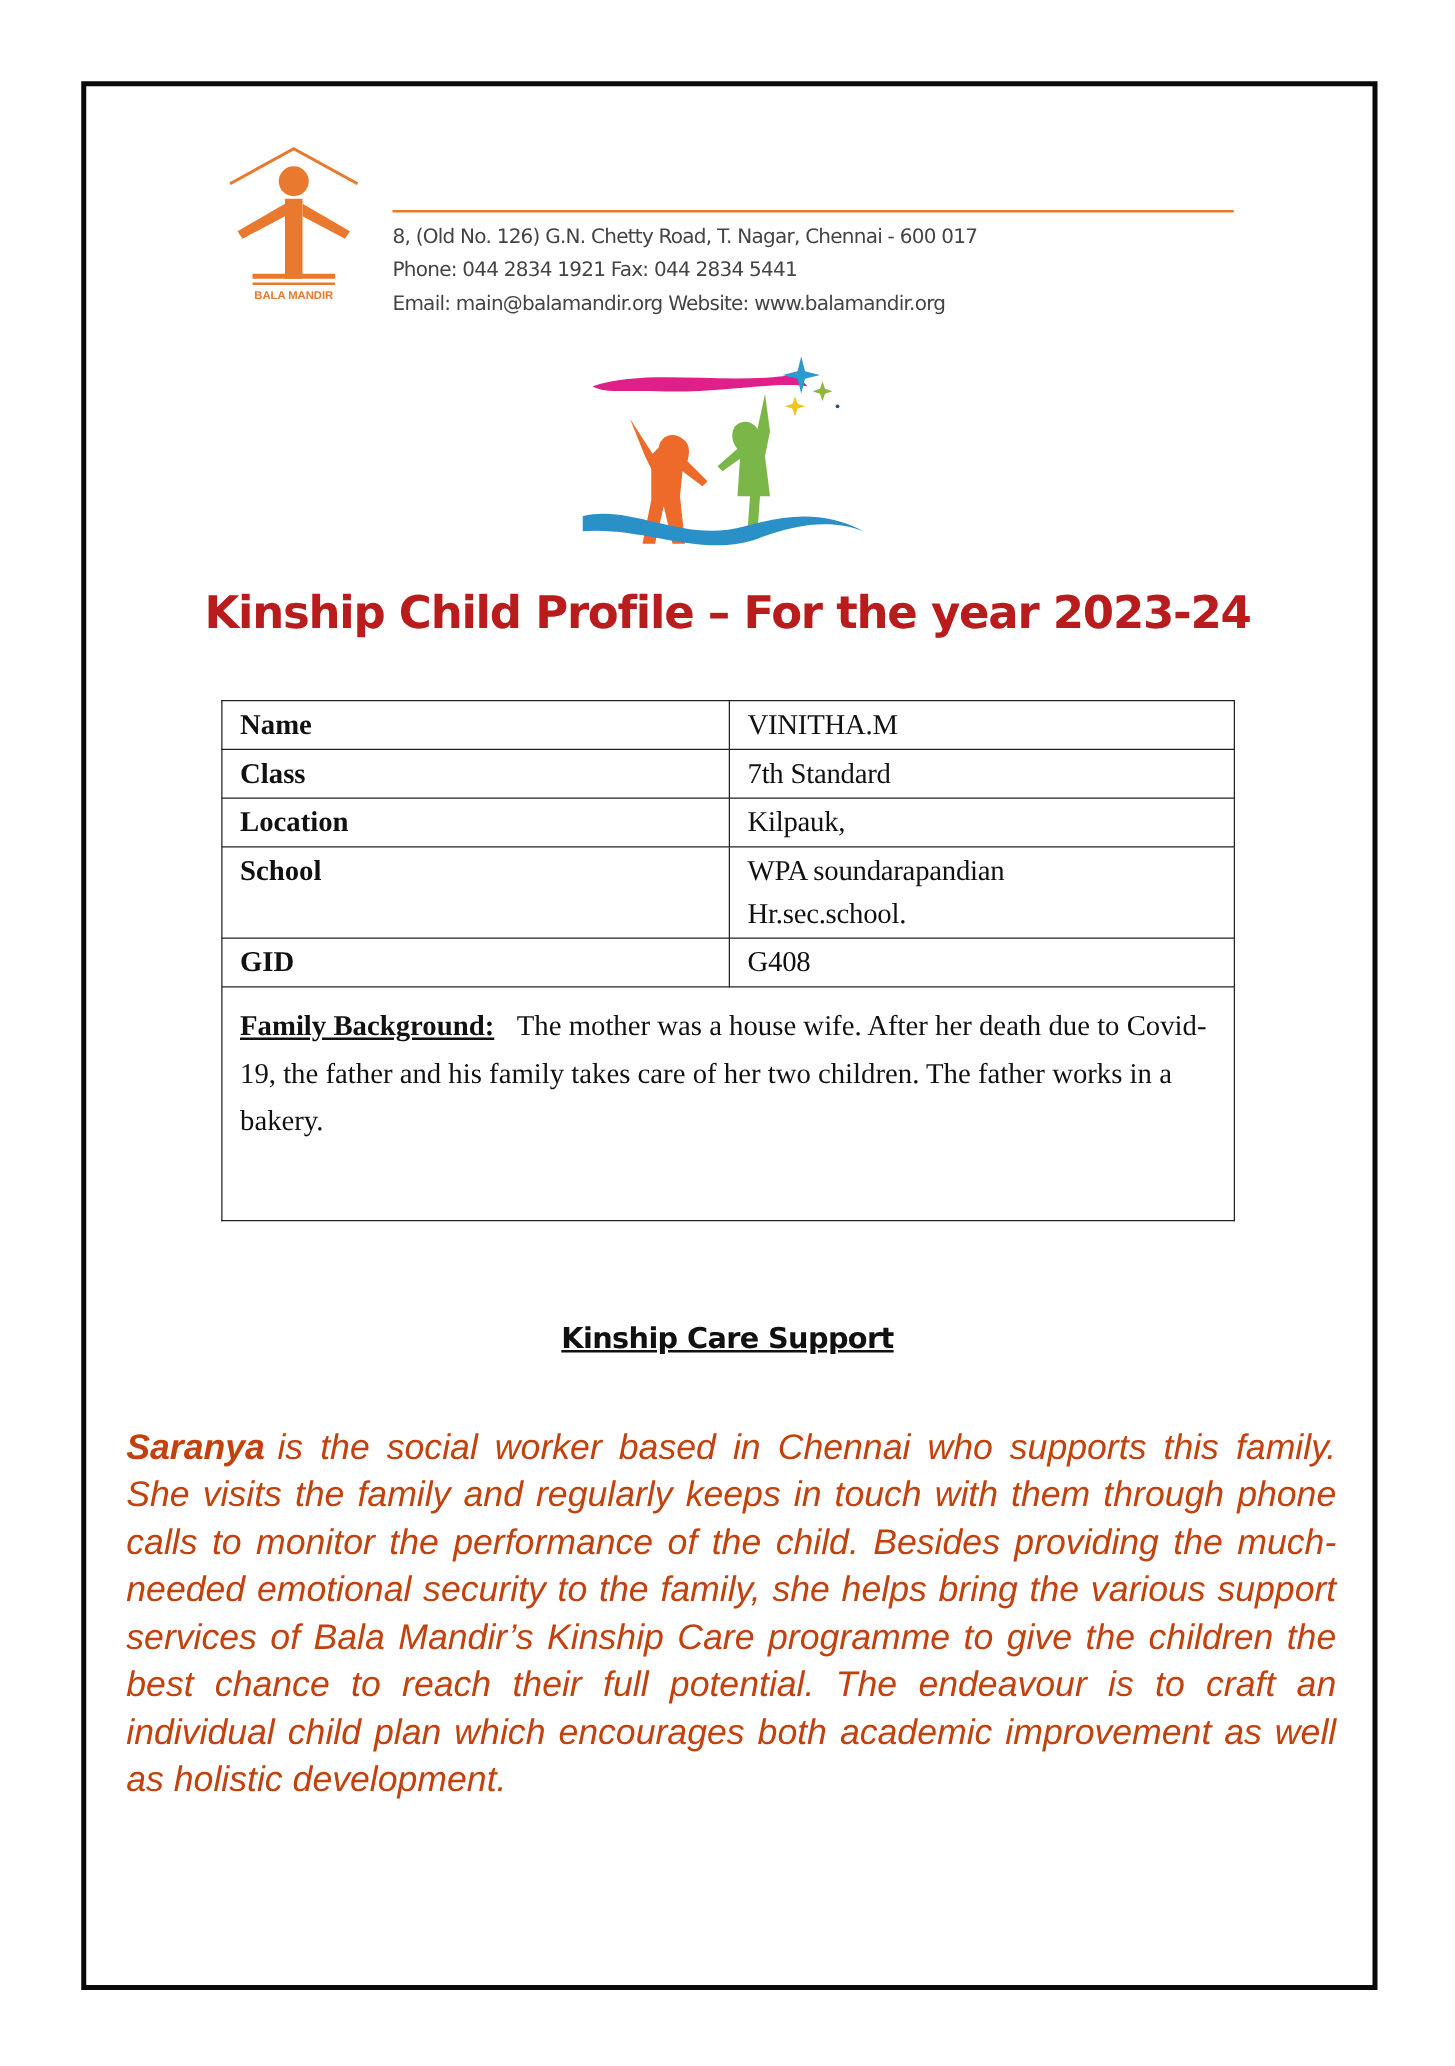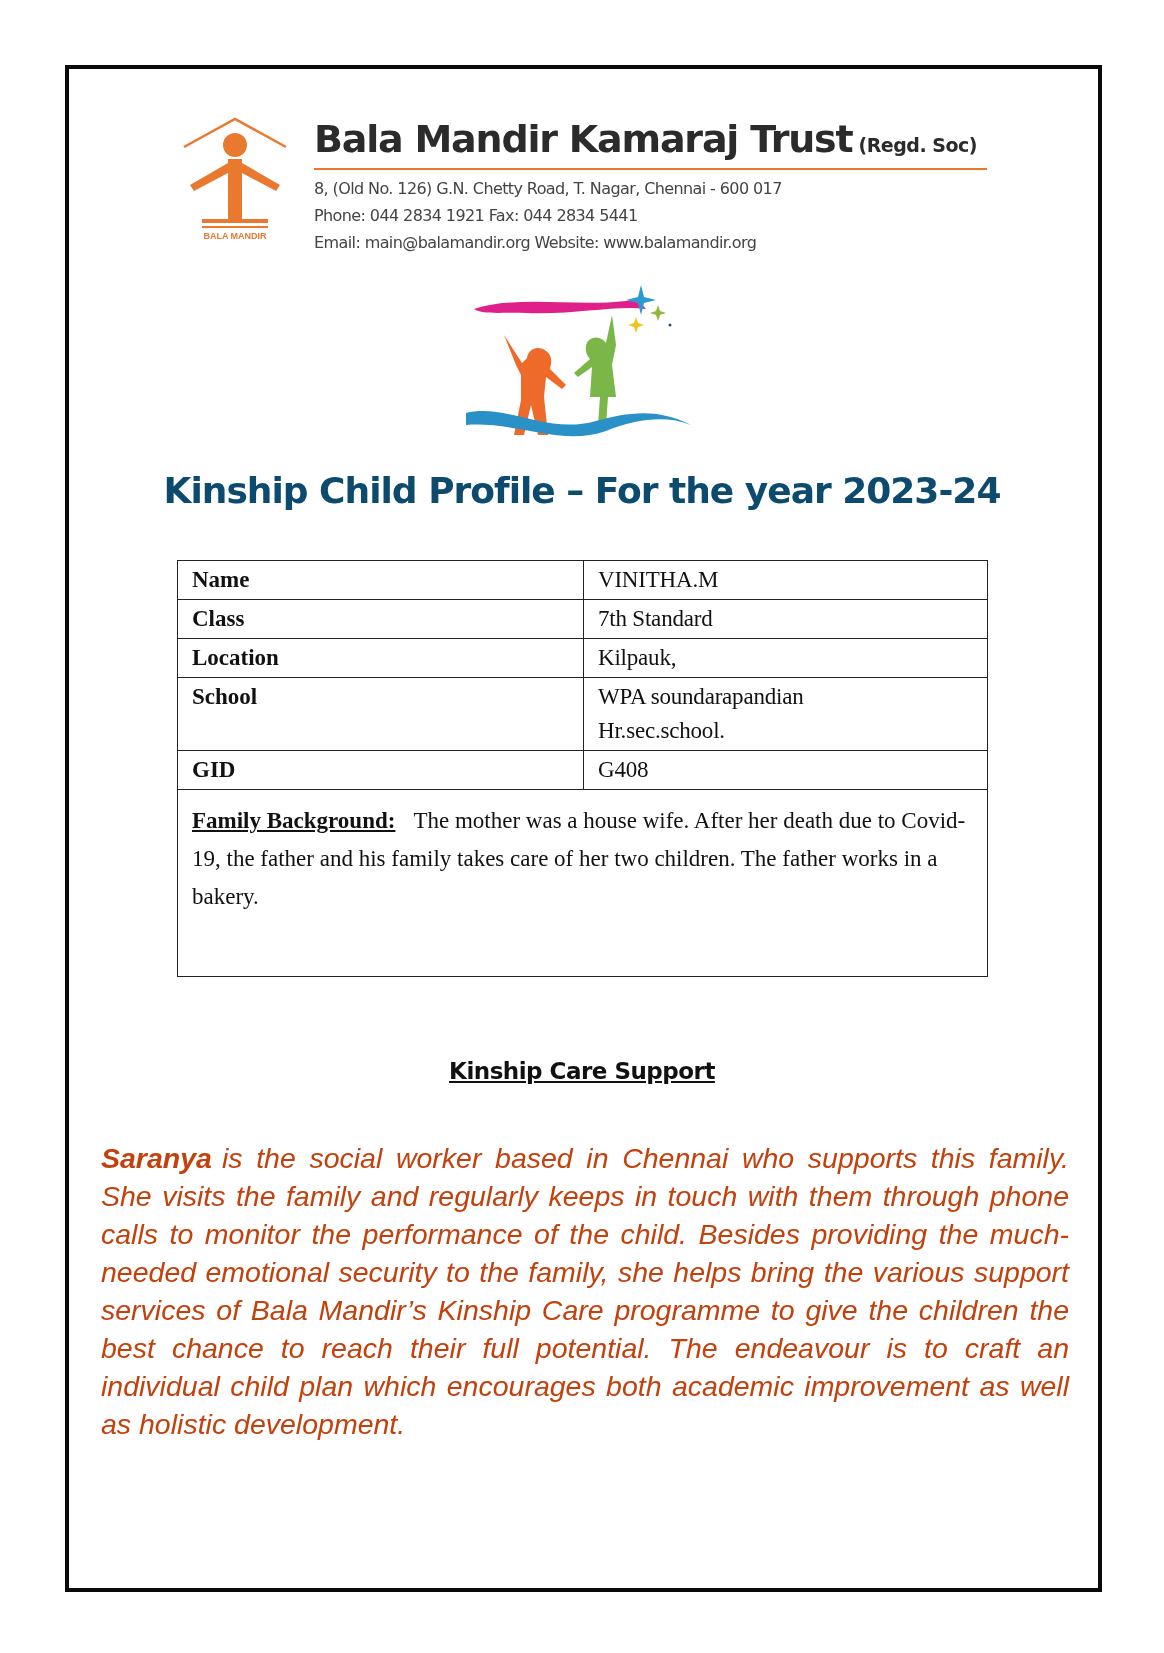--- a/index.html
+++ b/index.html
@@ -12,21 +12,21 @@
     .lh-title { position:absolute; left:134px; top:2px; font-family:"DejaVu Sans", sans-serif; font-weight:bold; font-size:38px; color:#2b2b2b; letter-spacing:-1.2px; white-space:nowrap; }
     .lh-title .regd { font-size:19px; letter-spacing:-0.5px; margin-left:6px; }
     .lh-rule { position:absolute; left:134px; top:53px; width:673px; height:2px; background:#e8792e; }
     .lh-line { position:absolute; left:134px; font-family:"DejaVu Sans", sans-serif; font-size:16px; color:#444; letter-spacing:-0.6px; white-space:nowrap; }
     .lh-line.l1 { top:64px; }
     .lh-line.l2 { top:91px; }
     .lh-line.l3 { top:118px; }
 
     .kids-logo { position:absolute; left:466px; top:285px; width:230px; height:165px; }
 
-    .doc-title { position:absolute; left:0; width:1164px; top:470px; text-align:center; font-family:"DejaVu Sans", sans-serif; font-weight:bold; font-size:36px; color:#0c4a6e; letter-spacing:-1px; }
+    .doc-title { position:absolute; left:0; width:1164px; top:470px; text-align:center; font-family:"DejaVu Sans", sans-serif; font-weight:bold; font-size:36px; color:#b91c1c; letter-spacing:-1px; }
 
     
     .profile { position:absolute; left:177px; top:560px; width:811px; border-collapse:collapse; font-family:Liberation Serif, serif; font-size:23px; color:#111; }
     .profile td { border:1.5px solid #222; padding:2px 14px 2px 14px; vertical-align:top; line-height:34px; }
     .profile td.k { width:377px; font-weight:bold; }
     .profile td.v { letter-spacing:-0.2px; }
     .profile td.family { height:172px; line-height:38px; padding-top:12px; }
     .fb-label { font-weight:bold; text-decoration:underline; margin-right:18px; }
 
     .section-heading { position:absolute; left:0; width:1164px; top:1058px; text-align:center; font-family:"DejaVu Sans", sans-serif; font-weight:bold; font-size:23px; text-decoration:underline; color:#111; letter-spacing:-0.5px; }
@@ -43,21 +43,20 @@
   <svg class="lh-logo" viewBox="0 0 110 135">
     <polyline points="4,32 55,4 106,32" fill="none" stroke="#e8792e" stroke-width="2.5"></polyline>
     <circle cx="55" cy="30" r="12" fill="#e8792e"></circle>
     <rect x="48" y="44" width="14" height="64" fill="#e8792e"></rect>
     <polygon points="10,70 48,48 48,58 14,76" fill="#e8792e"></polygon>
     <polygon points="100,70 62,48 62,58 96,76" fill="#e8792e"></polygon>
     <rect x="22" y="104" width="66" height="4" fill="#e8792e"></rect>
     <rect x="22" y="111" width="66" height="2" fill="#e8792e"></rect>
     <text x="55" y="124" font-size="9" text-anchor="middle" fill="#e8792e" font-family="Liberation Sans, sans-serif" font-weight="bold">BALA MANDIR</text>
   </svg>
-  <div class="lh-title"><span>Bala Mandir Kamaraj Trust</span><span class="regd">(Regd. Soc)</span></div>
   <div class="lh-rule"></div>
   <div class="lh-line l1">8, (Old No. 126) G.N. Chetty Road, T. Nagar, Chennai - 600 017</div>
   <div class="lh-line l2">Phone: 044 2834 1921  Fax: 044 2834 5441</div>
   <div class="lh-line l3">Email: main@balamandir.org  Website: www.balamandir.org</div>
 </div>
 
 <svg class="kids-logo" viewBox="0 0 230 165">
   <path d="M8,24 C50,10 110,22 160,16 C170,15 175,18 180,24 C150,20 110,30 60,28 C35,27 18,30 8,24 Z" fill="#e0208a"></path>
   <g fill="#2a9ad0">
       <polygon points="175,0 178,12 190,15 178,18 175,30 172,18 160,15 172,12"></polygon>

